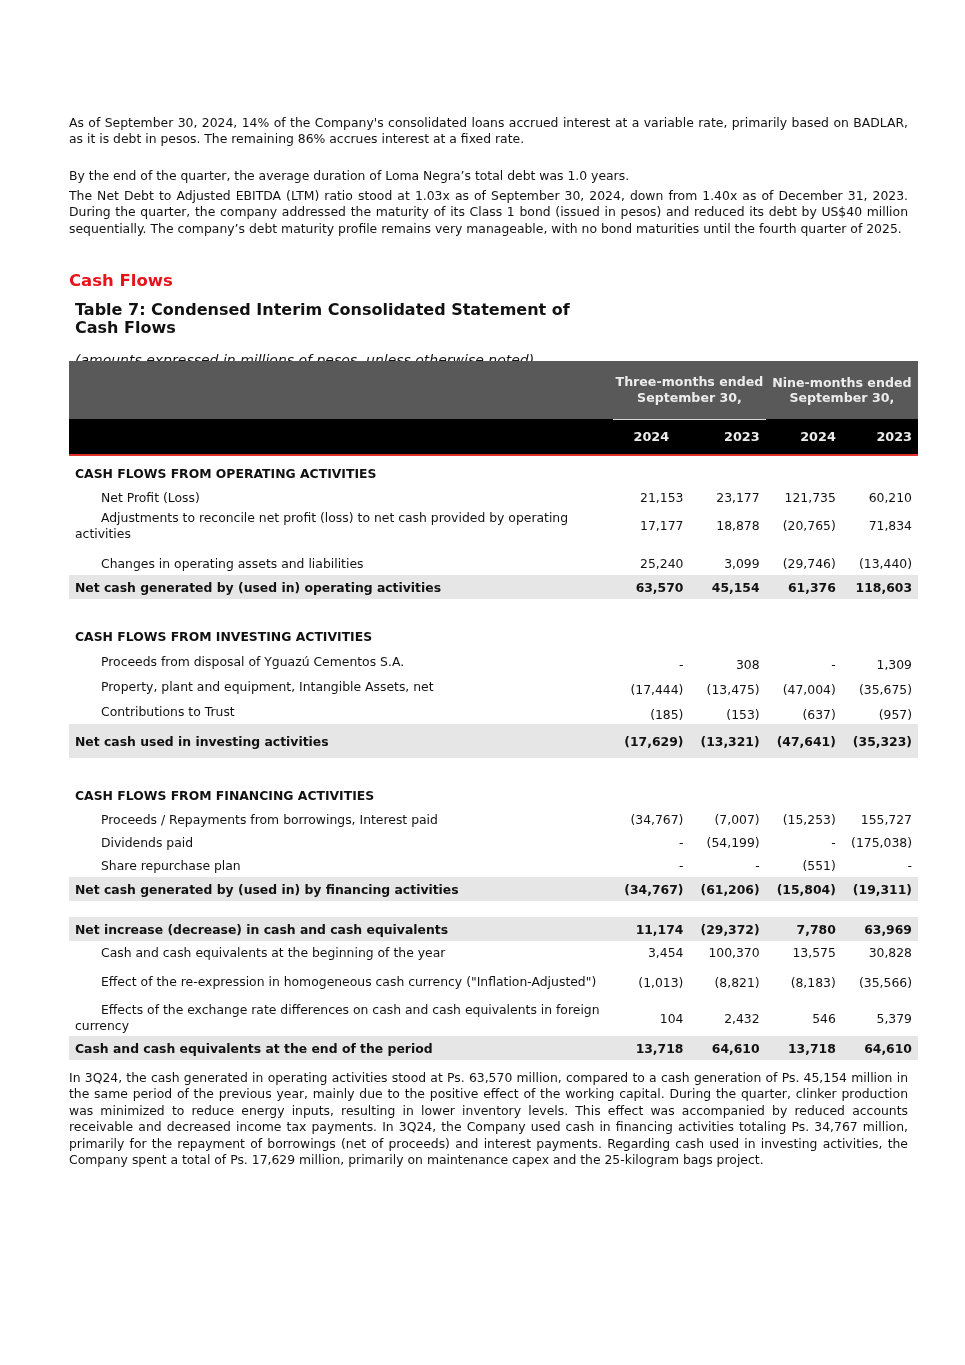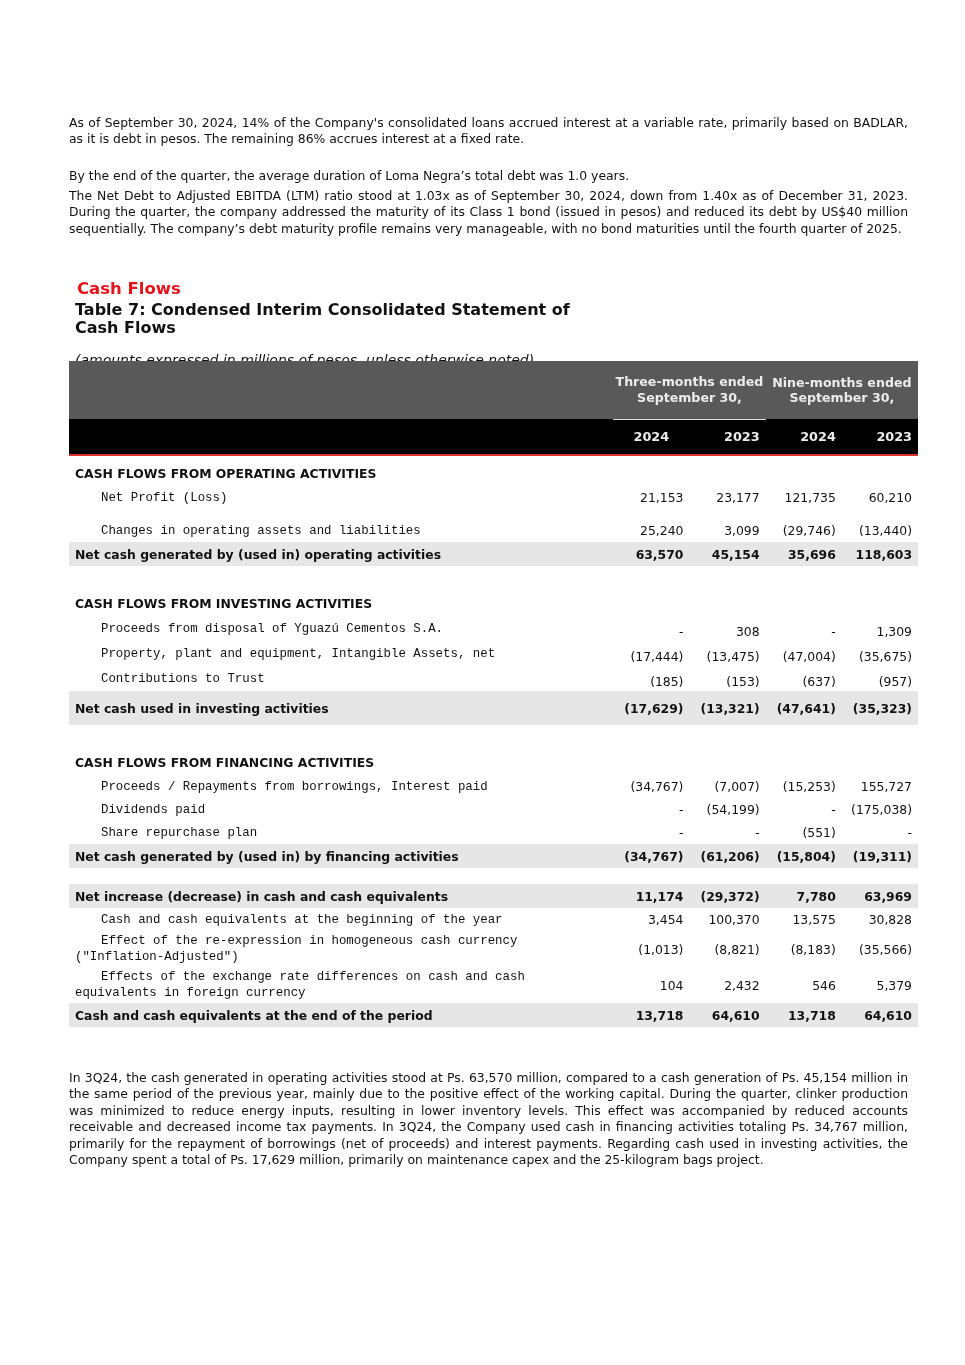--- a/index.html
+++ b/index.html
@@ -2,40 +2,40 @@
 <html><head>
   <meta charset="utf-8">
   <style>
     html, body { margin: 0; padding: 0; background: #ffffff; }
     body { width: 965px; height: 1365px; position: relative; font-family: "DejaVu Sans", sans-serif; color: #111; }
     .para { position: absolute; left: 69px; width: 839px; font-size: 12.4px; line-height: 16.4px; text-align: justify; margin: 0; }
     #p1 { top: 115px; }
     #p2 { top: 168px; }
     #p3 { top: 188px; }
     #p4 { top: 1070px; }
-    .section-title { position: absolute; left: 69px; top: 271px; font-size: 16.5px; font-weight: bold; color: #e8121a; margin: 8px; }
+    .section-title { position: absolute; left: 69px; top: 271px; font-size: 16.5px; font-weight: bold; color: #e8121a; margin: 0; }
     .table-title { position: absolute; left: 75px; top: 301px; width: 520px; font-size: 16px; line-height: 18px; font-weight: bold; margin: 0; }
     .table-note { position: absolute; left: 75px; top: 352px; font-size: 14px; font-style: italic; margin: 0; }
 
     .cf-table { position: absolute; left: 69px; top: 361px; width: 849px; border-collapse: collapse; font-size: 12.4px; }
     .cf-table td, .cf-table th { padding: 0; }
     .hdr-top { background: #595959; height: 58px; }
     .hdr-top th { color: #ececec; font-weight: bold; font-size: 12.6px; line-height: 15.5px; text-align: center; vertical-align: middle; }
     .hdr-top th.group { border-bottom: 1px solid #d9d9d9; }
     .hdr-bot { background: #000000; height: 36px; border-bottom: 2px solid #e0302a; }
     .hdr-bot th { color: #ececec; font-weight: bold; font-size: 12.8px; text-align: right; padding-right: 6px; }
     .hdr-bot th.y1 { text-align: center; padding-right: 0; }
     .col-label { width: 543px; }
     .col-v { width: 76px; }
     .col-v1 { width: 76px; }
 
     tr.row td { height: 23px; vertical-align: middle; }
     tr.row td.label { padding-left: 6px; }
     tr.row td.num { text-align: right; padding-right: 6px; white-space: nowrap; }
-    tr.item td.label { padding-left: 6px; text-indent: 26px; line-height: 16px; font-family: Liberation Mono, monospace; }
+    tr.item td.label { padding-left: 6px; text-indent: 26px; line-height: 16px; }
     tr.item.tall td { height: 33px; }
     tr.item.tall2 td { height: 36px; }
     tr.section td { font-weight: bold; height: 26px; padding-top: 4px; }
     tr.total td { background: #e6e6e6; font-weight: bold; height: 24px; }
     tr.total.big td { height: 34px; }
     tr.spacer td { height: 20px; }
     tr.spacer.small td { height: 16px; }
     tr.spacer.tiny td { height: 10px; }
     tr.valign-bottom td.num { vertical-align: bottom; padding-bottom: 2px; }
   </style>
@@ -77,35 +77,42 @@
     <tr class="row section">
       <td class="label" colspan="5">CASH FLOWS FROM OPERATING ACTIVITIES</td>
     </tr>
     <tr class="row item">
       <td class="label">Net Profit (Loss)</td>
       <td class="num">21,153</td>
       <td class="num">23,177</td>
       <td class="num">121,735</td>
       <td class="num">60,210</td>
     </tr>
+    <tr class="row item tall">
+      <td class="label">Adjustments to reconcile net profit (loss) to net cash provided by operating activities</td>
+      <td class="num">17,177</td>
+      <td class="num">18,878</td>
+      <td class="num">(20,765)</td>
+      <td class="num">71,834</td>
+    </tr>
     <tr class="row spacer tiny">
         <td colspan="5"></td>
       </tr>
     <tr class="row item">
       <td class="label">Changes in operating assets and liabilities</td>
       <td class="num">25,240</td>
       <td class="num">3,099</td>
       <td class="num">(29,746)</td>
       <td class="num">(13,440)</td>
     </tr>
     <tr class="row total">
       <td class="label">Net cash generated by (used in) operating activities</td>
       <td class="num">63,570</td>
       <td class="num">45,154</td>
-      <td class="num">35,696</td>
+      <td class="num">61,376</td>
       <td class="num">118,603</td>
     </tr>
     <tr class="row spacer">
         <td colspan="5"></td>
       </tr>
 
     <tr class="row section">
       <td class="label" colspan="5">CASH FLOWS FROM INVESTING ACTIVITIES</td>
     </tr>
     <tr class="row item valign-bottom">

